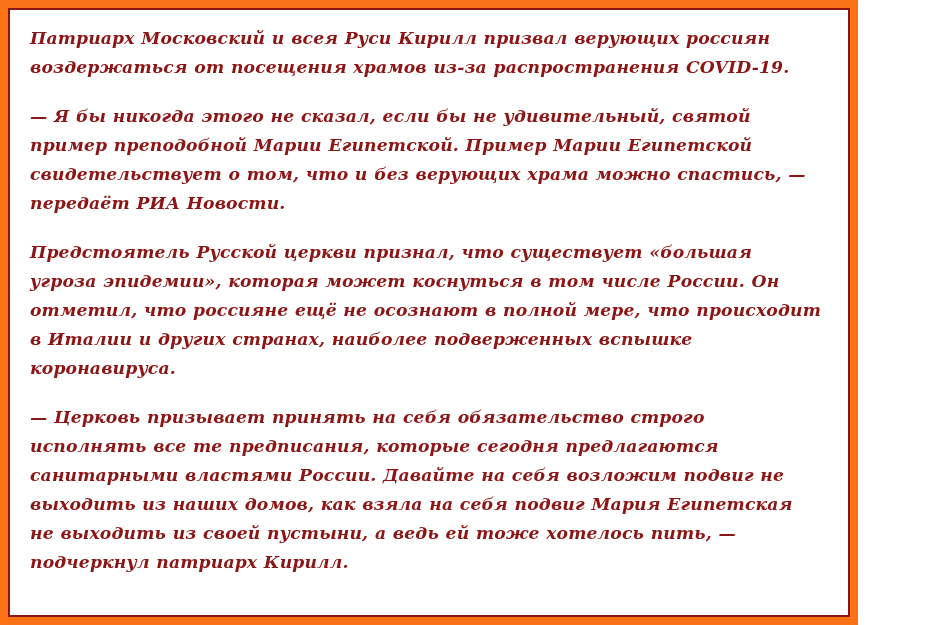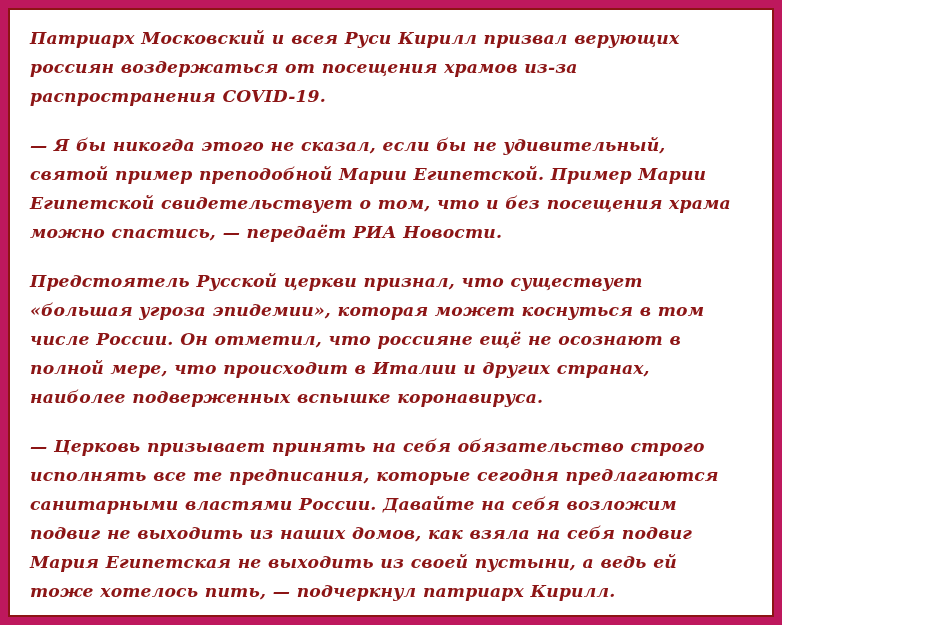--- a/index.html
+++ b/index.html
@@ -7,24 +7,24 @@
     padding: 0;
     background: #ffffff;
   }
   body {
     width: 934px;
     height: 625px;
     font-family: "Liberation Serif", serif;
   }
   #page {
     position: relative;
-    width: 782px;
+    width: 858px;
     height: 625px;
     box-sizing: border-box;
-    background: #be185d;
+    background: #f97316;
     overflow: hidden;
   }
   #frame {
     position: absolute;
     left: 8px;
     top: 8px;
     right: 8px;
     bottom: 8px;
     border: 2px solid #8c1515;
     box-sizing: border-box;
@@ -53,18 +53,18 @@
     margin-bottom: 0;
   }
 </style>
 </head>
 <body>
 
 <div id="page">
   <div id="frame">
     <div id="article">
       <p class="para">Патриарх Московский и всея Руси Кирилл призвал верующих россиян воздержаться от посещения храмов из-за распространения COVID-19.</p>
-      <p class="para">— Я бы никогда этого не сказал, если бы не удивительный, святой пример преподобной Марии Египетской. Пример Марии Египетской свидетельствует о том, что и без посещения храма можно спастись, — передаёт РИА Новости.</p>
+      <p class="para">— Я бы никогда этого не сказал, если бы не удивительный, святой пример преподобной Марии Египетской. Пример Марии Египетской свидетельствует о том, что и без верующих храма можно спастись, — передаёт РИА Новости.</p>
       <p class="para">Предстоятель Русской церкви признал, что существует «большая угроза эпидемии», которая может коснуться в том числе России. Он отметил, что россияне ещё не осознают в полной мере, что происходит в Италии и других странах, наиболее подверженных вспышке коронавируса.</p>
       <p class="para">— Церковь призывает принять на себя обязательство строго исполнять все те предписания, которые сегодня предлагаются санитарными властями России. Давайте на себя возложим подвиг не выходить из наших домов, как взяла на себя подвиг Мария Египетская не выходить из своей пустыни, а ведь ей тоже хотелось пить, — подчеркнул патриарх Кирилл.</p>
     </div>
   </div>
 </div>
 
 </body></html>

